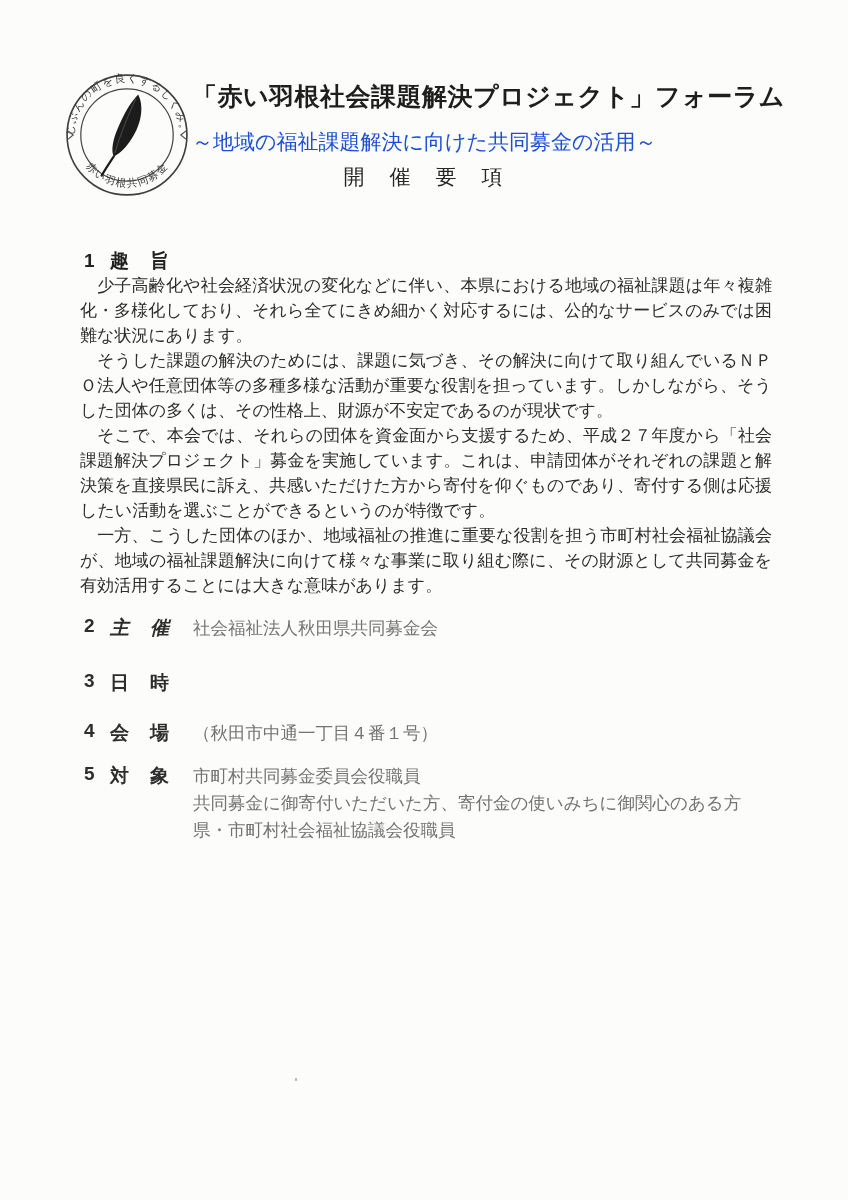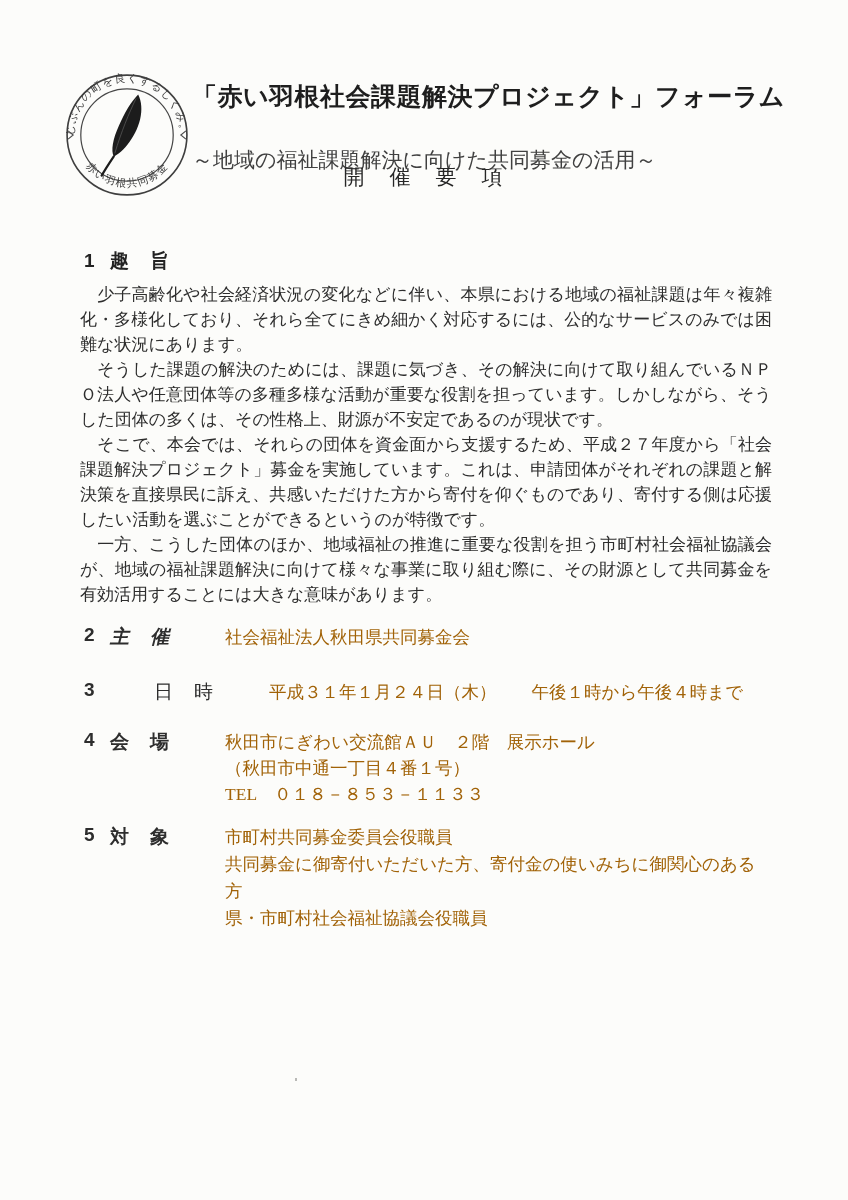--- a/index.html
+++ b/index.html
@@ -28,25 +28,25 @@
   }
   .doc-title {
     font-family: "Liberation Sans", sans-serif;
     font-weight: 700;
     font-size: 25px;
     letter-spacing: 0.5px;
     color: #1e1e1e;
     white-space: nowrap;
   }
   .doc-subtitle {
-    margin-top: 33px;
+    margin-top: 15px;
     font-family: Liberation Serif, serif;
     font-weight: 500;
     font-size: 21px;
-    color: #404040;
+    color: #1d4ed8;
     white-space: nowrap;
   }
   .doc-type {
     position: absolute;
     left: 0; top: 163px;
     width: 848px;
     text-align: center;
     font-family: "Liberation Sans", sans-serif;
     font-size: 21px;
     color: #262626;
@@ -62,21 +62,21 @@
     display: flex;
     padding-left: 4px;
     font-family: "Liberation Sans", sans-serif;
     font-weight: 700;
     font-size: 19px;
     color: #222;
     line-height: 24px;
   }
   .sec-num { width: 26px; flex: 0 0 26px; }
   .sec-label { letter-spacing: 1px; }
-  .purpose-body { margin-top: 9px; }
+  .purpose-body { }
   .purpose-body p {
     margin: 0;
     font-size: 17px;
     line-height: 25px;
     text-align: justify;
     color: #2d2d2d;
   }
   .rows { margin-top: 17px; }
   .srow {
     display: flex;
@@ -85,22 +85,21 @@
   }
   .srow .sec-label { width: 83px; flex: 0 0 83px; }
   .srow-2 { margin-bottom: 29px; }
   .srow-3 { margin-bottom: 24px; }
   .srow-4 { margin-bottom: 17px; }
   .scontent {
     flex: 1;
     font-family: "Liberation Serif", serif;
     font-weight: 400;
     font-size: 17.5px;
-    color: #a16207;
-    margin-left: 32px;
+    color: #737373;
   }
   .scontent .line { line-height: 26px; }
   .srow-5 .scontent .line { line-height: 27px; }
   .speck {
     position: absolute;
     left: 295px; top: 1078px;
     width: 2px; height: 3px;
     background: #b9b9b6;
   }
   .stamp-text {
@@ -163,33 +162,28 @@
       <div class="srow srow-2">
         <span class="sec-num sec-heading-font" style="font-family:'Liberation Sans',sans-serif;font-weight:700;font-size:19px;">2</span>
         <span class="sec-label" style="font-family:'Liberation Sans',sans-serif;font-weight:700;font-size:19px;font-style:italic;">主　催</span>
         <div class="scontent">
           <div class="line">社会福祉法人秋田県共同募金会</div>
         </div>
       </div>
 
       <div class="srow srow-3">
         <span class="sec-num" style="font-family:'Liberation Sans',sans-serif;font-weight:700;font-size:19px;">3</span>
-        <span class="sec-label" style="font-family:'Liberation Sans',sans-serif;font-weight:400;font-size:19px;margin-left:44px;">日　時</span>
-        <div class="scontent">
-          <div class="line">平成３１年１月２４日（木）　　午後１時から午後４時まで</div>
-        </div>
+        <span class="sec-label" style="font-family:'Liberation Sans',sans-serif;font-weight:700;font-size:19px;">日　時</span>
       </div>
 
       <div class="srow srow-4">
         <span class="sec-num" style="font-family:'Liberation Sans',sans-serif;font-weight:700;font-size:19px;">4</span>
         <span class="sec-label" style="font-family:'Liberation Sans',sans-serif;font-weight:700;font-size:19px;">会　場</span>
         <div class="scontent">
-          <div class="line">秋田市にぎわい交流館ＡＵ　２階　展示ホール</div>
           <div class="line">（秋田市中通一丁目４番１号）</div>
-          <div class="line">TEL　０１８－８５３－１１３３</div>
         </div>
       </div>
 
       <div class="srow srow-5">
         <span class="sec-num" style="font-family:'Liberation Sans',sans-serif;font-weight:700;font-size:19px;">5</span>
         <span class="sec-label" style="font-family:'Liberation Sans',sans-serif;font-weight:700;font-size:19px;">対　象</span>
         <div class="scontent">
           <div class="line">市町村共同募金委員会役職員</div>
           <div class="line">共同募金に御寄付いただいた方、寄付金の使いみちに御関心のある方</div>
           <div class="line">県・市町村社会福祉協議会役職員</div>

